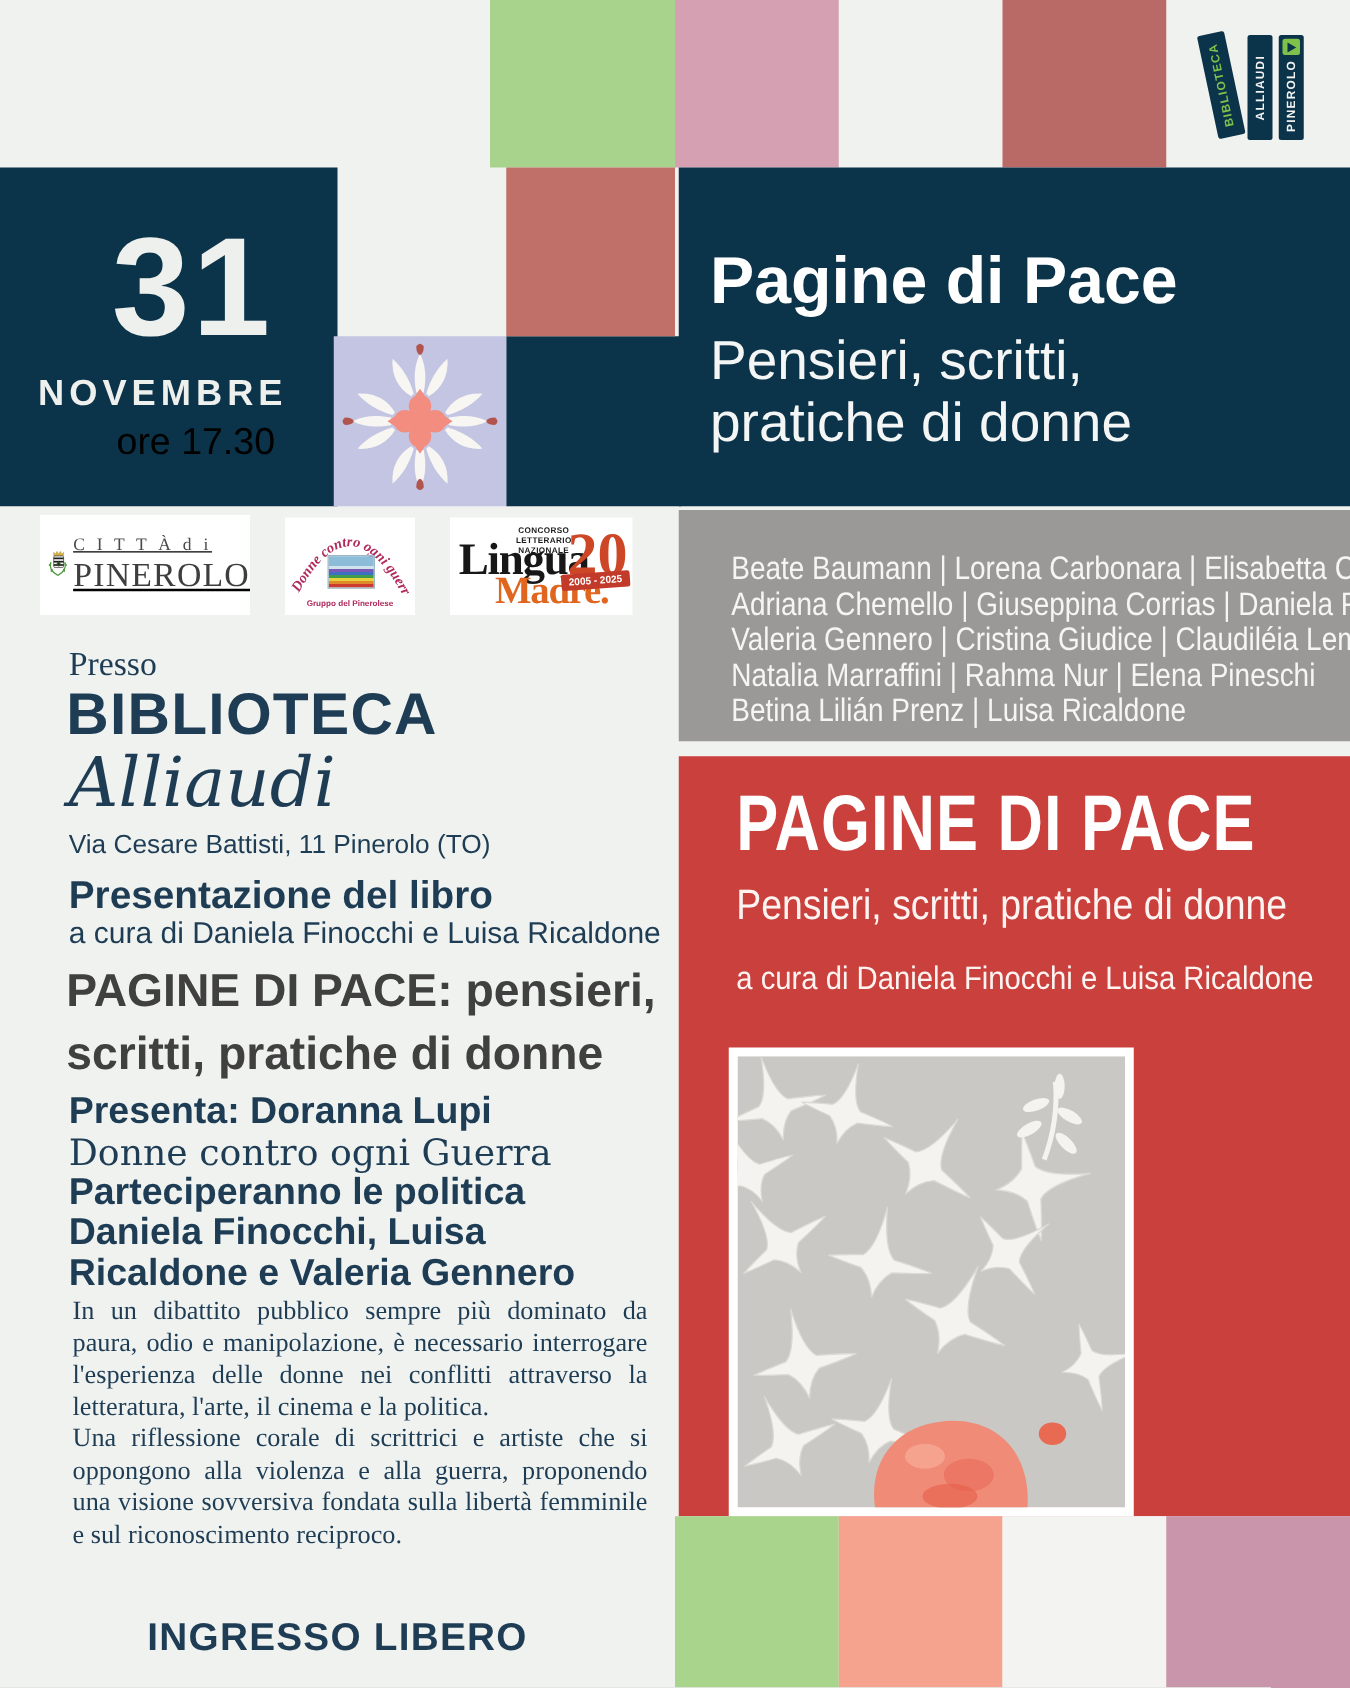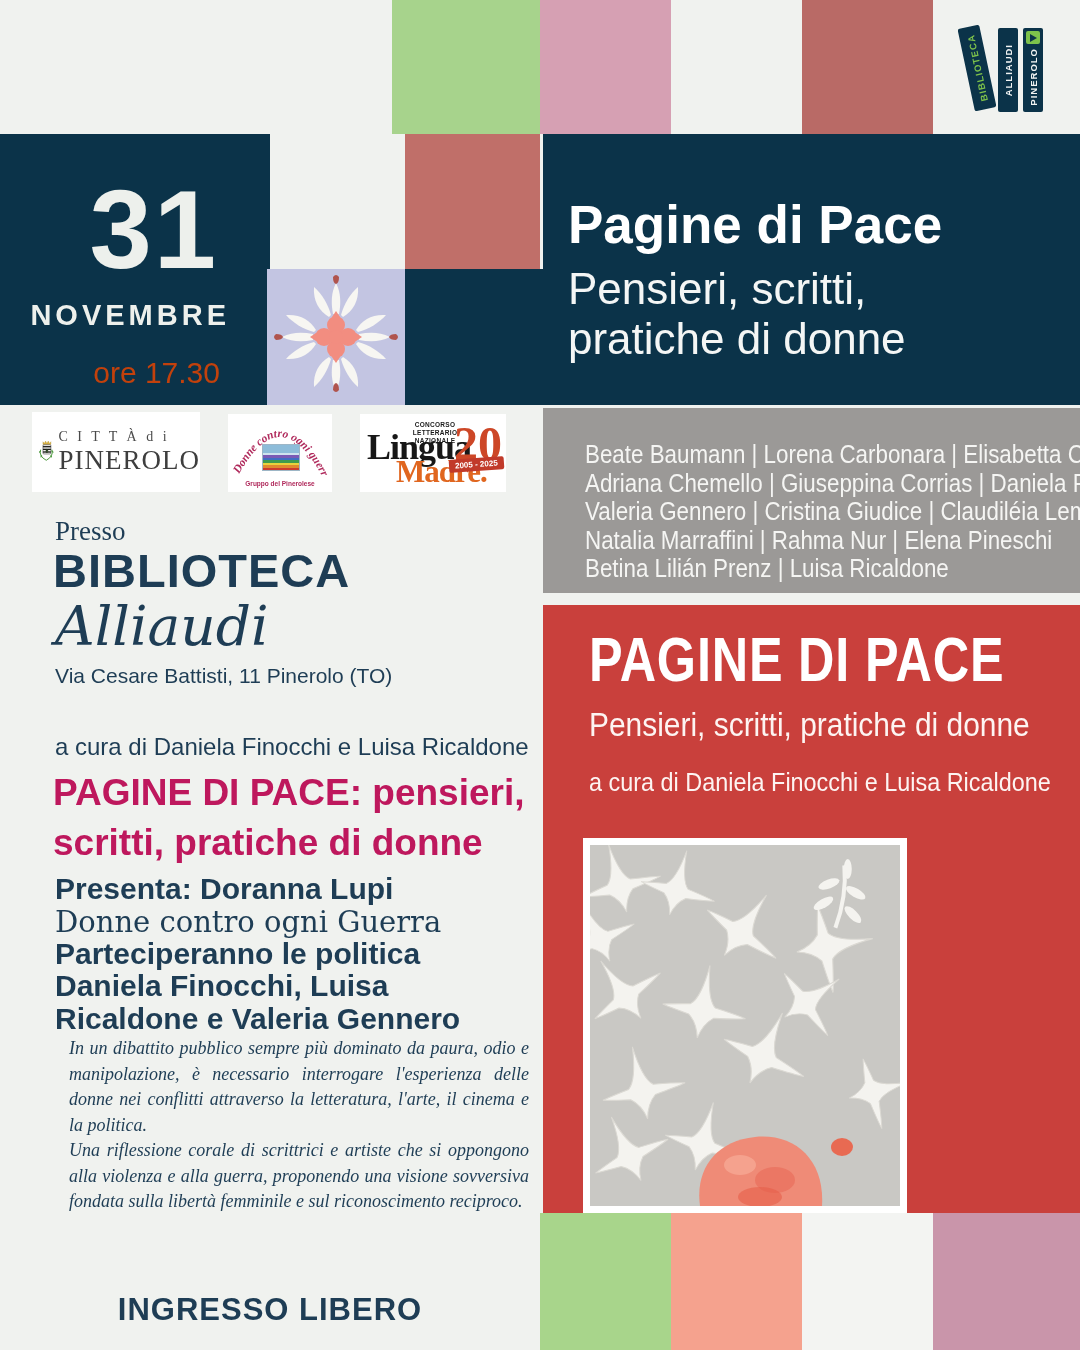--- a/index.html
+++ b/index.html
@@ -38,35 +38,35 @@
         border-top:4px solid transparent;border-bottom:4px solid transparent;}
   .spine3 .vtxt{margin-top:14px;}
 
   
   .date-block{left:0;top:134px;width:270px;height:271px;color:#edf0ec;}
   .date-day{position:absolute;right:52px;top:40px;font-size:112px;font-weight:600;
             line-height:1;letter-spacing:2px;}
   .date-month{position:absolute;right:40px;top:165px;font-size:29px;font-weight:600;
             letter-spacing:4px;}
   .date-time{position:absolute;right:50px;top:203px;font-size:30px;font-weight:400;
-            color:#c2410c;margin-top:19px;}
+            color:#000000;}
 
   
   .title-block{left:568px;top:196px;width:500px;color:#ffffff;}
   .title-l1{font-size:53px;font-weight:700;line-height:1.1;}
   .title-l2{font-size:44px;font-weight:500;line-height:1.14;margin-top:10px;color:#f4f6f5;}
   .title-l3{font-size:44px;font-weight:500;line-height:1.14;color:#f4f6f5;}
 
   
   .ornament{left:267px;top:269px;width:138px;height:136px;}
 
   
   .logo-card{position:absolute;background:#ffffff;}
   .card-pinerolo{left:32px;top:412px;width:168px;height:80px;display:flex;
-        align-items:center;justify-content:flex-start;}
+        align-items:center;justify-content:flex-start;text-decoration:underline;}
   .crest{margin-left:4px;}
   .pinerolo-txt{margin-left:2px;font-family:"Liberation Serif",serif;color:#4a4a4a;}
   .pinerolo-city{font-size:14px;letter-spacing:3px;}
   .pinerolo-name{font-size:27px;letter-spacing:1px;color:#3e3e3e;}
   .card-donne{left:228px;top:414px;width:104px;height:78px;}
   .donne-sub{position:absolute;bottom:5px;width:100%;text-align:center;font-size:6.5px;
         color:#b02a5c;font-weight:700;}
   .donne-photo{position:absolute;left:34px;top:30px;width:36px;height:25px;
         background:linear-gradient(#8dbcd9 0 30%,#cfe3ee 30% 40%,#7a5ab5 40% 50%,#3f6fc2 50% 60%,#3f9b4e 60% 70%,#e8d23c 70% 80%,#e08a2e 80% 90%,#cc3b2e 90% 100%);
         border:1px solid #9db6c6;}
@@ -85,28 +85,28 @@
   
   .txt-navy{color:#1e3d55;}
   .presso{left:55px;top:516px;font-size:27px;font-weight:500;font-family:Liberation Serif, serif;}
   .biblioteca{left:53px;top:543px;font-size:47px;font-weight:700;letter-spacing:1px;}
   .alliaudi{left:55px;top:594px;font-size:55px;font-family:"DejaVu Serif",serif;
         font-style:italic;font-weight:500;}
   .address{left:55px;top:664px;font-size:21px;font-weight:500;}
   .presentazione{left:55px;top:698px;font-size:31px;font-weight:700;}
   .curators-line{left:55px;top:733px;font-size:24px;font-weight:500;}
   .red-heading{left:53px;top:768px;width:480px;font-size:37px;font-weight:600;
-        color:#be185d;line-height:1.35;}
+        color:#404040;line-height:1.35;}
   .presenta{left:55px;top:872px;font-size:30px;font-weight:700;}
   .presenter-org{left:55px;top:905px;font-size:29px;font-family:"DejaVu Serif",serif;
         font-weight:400;}
   .participants{left:55px;top:938px;width:460px;font-size:30px;font-weight:700;
         line-height:1.08;}
-  .description{left:69px;top:1036px;width:460px;font-size:18px;
-        font-family:"Liberation Serif",serif;font-style:italic;text-align:justify;
+  .description{left:58px;top:1036px;width:460px;font-size:21px;
+        font-family:"Liberation Serif",serif;text-align:justify;
         line-height:25.5px;}
   .description p{margin:0;}
   .publisher{left:40px;top:1268px;width:460px;text-align:center;font-size:22px;
         font-weight:500;}
   .admission{left:40px;top:1292px;width:460px;text-align:center;font-size:31px;
         font-weight:700;letter-spacing:1px;}
 
   
   .cover-gray{left:543px;top:408px;width:537px;height:185px;background:#9b9997;}
   .authors{position:absolute;left:42px;top:32px;color:#f5f5f3;font-size:26px;
@@ -237,20 +237,21 @@
     <div class="lm-word2">Madre.</div>
     <div class="lm-badge">20</div>
     <div class="lm-ribbon">2005 - 2025</div>
   </div>
 
   <div class="abs txt-navy presso">Presso</div>
   <div class="abs txt-navy biblioteca">BIBLIOTECA</div>
   <div class="abs txt-navy alliaudi">Alliaudi</div>
   <div class="abs txt-navy address">Via Cesare Battisti, 11 Pinerolo (TO)</div>
 
+  <div class="abs txt-navy presentazione">Presentazione del libro</div>
   <div class="abs txt-navy curators-line">a cura di Daniela Finocchi e Luisa Ricaldone</div>
   <div class="abs red-heading">PAGINE DI PACE: pensieri, scritti, pratiche di donne</div>
   <div class="abs txt-navy presenta">Presenta: Doranna Lupi</div>
   <div class="abs txt-navy presenter-org">Donne contro ogni Guerra</div>
   <div class="abs txt-navy participants">Parteciperanno le politica Daniela Finocchi, Luisa Ricaldone e Valeria Gennero</div>
   <div class="abs txt-navy description">
     <p>In un dibattito pubblico sempre più dominato da paura, odio e manipolazione, è necessario interrogare l'esperienza delle donne nei conflitti attraverso la letteratura, l'arte, il cinema e la politica.</p>
     <p>Una riflessione corale di scrittrici e artiste che si oppongono alla violenza e alla guerra, proponendo una visione sovversiva fondata sulla libertà femminile e sul riconoscimento reciproco.</p>
   </div>
   <div class="abs txt-navy admission">INGRESSO LIBERO</div>

